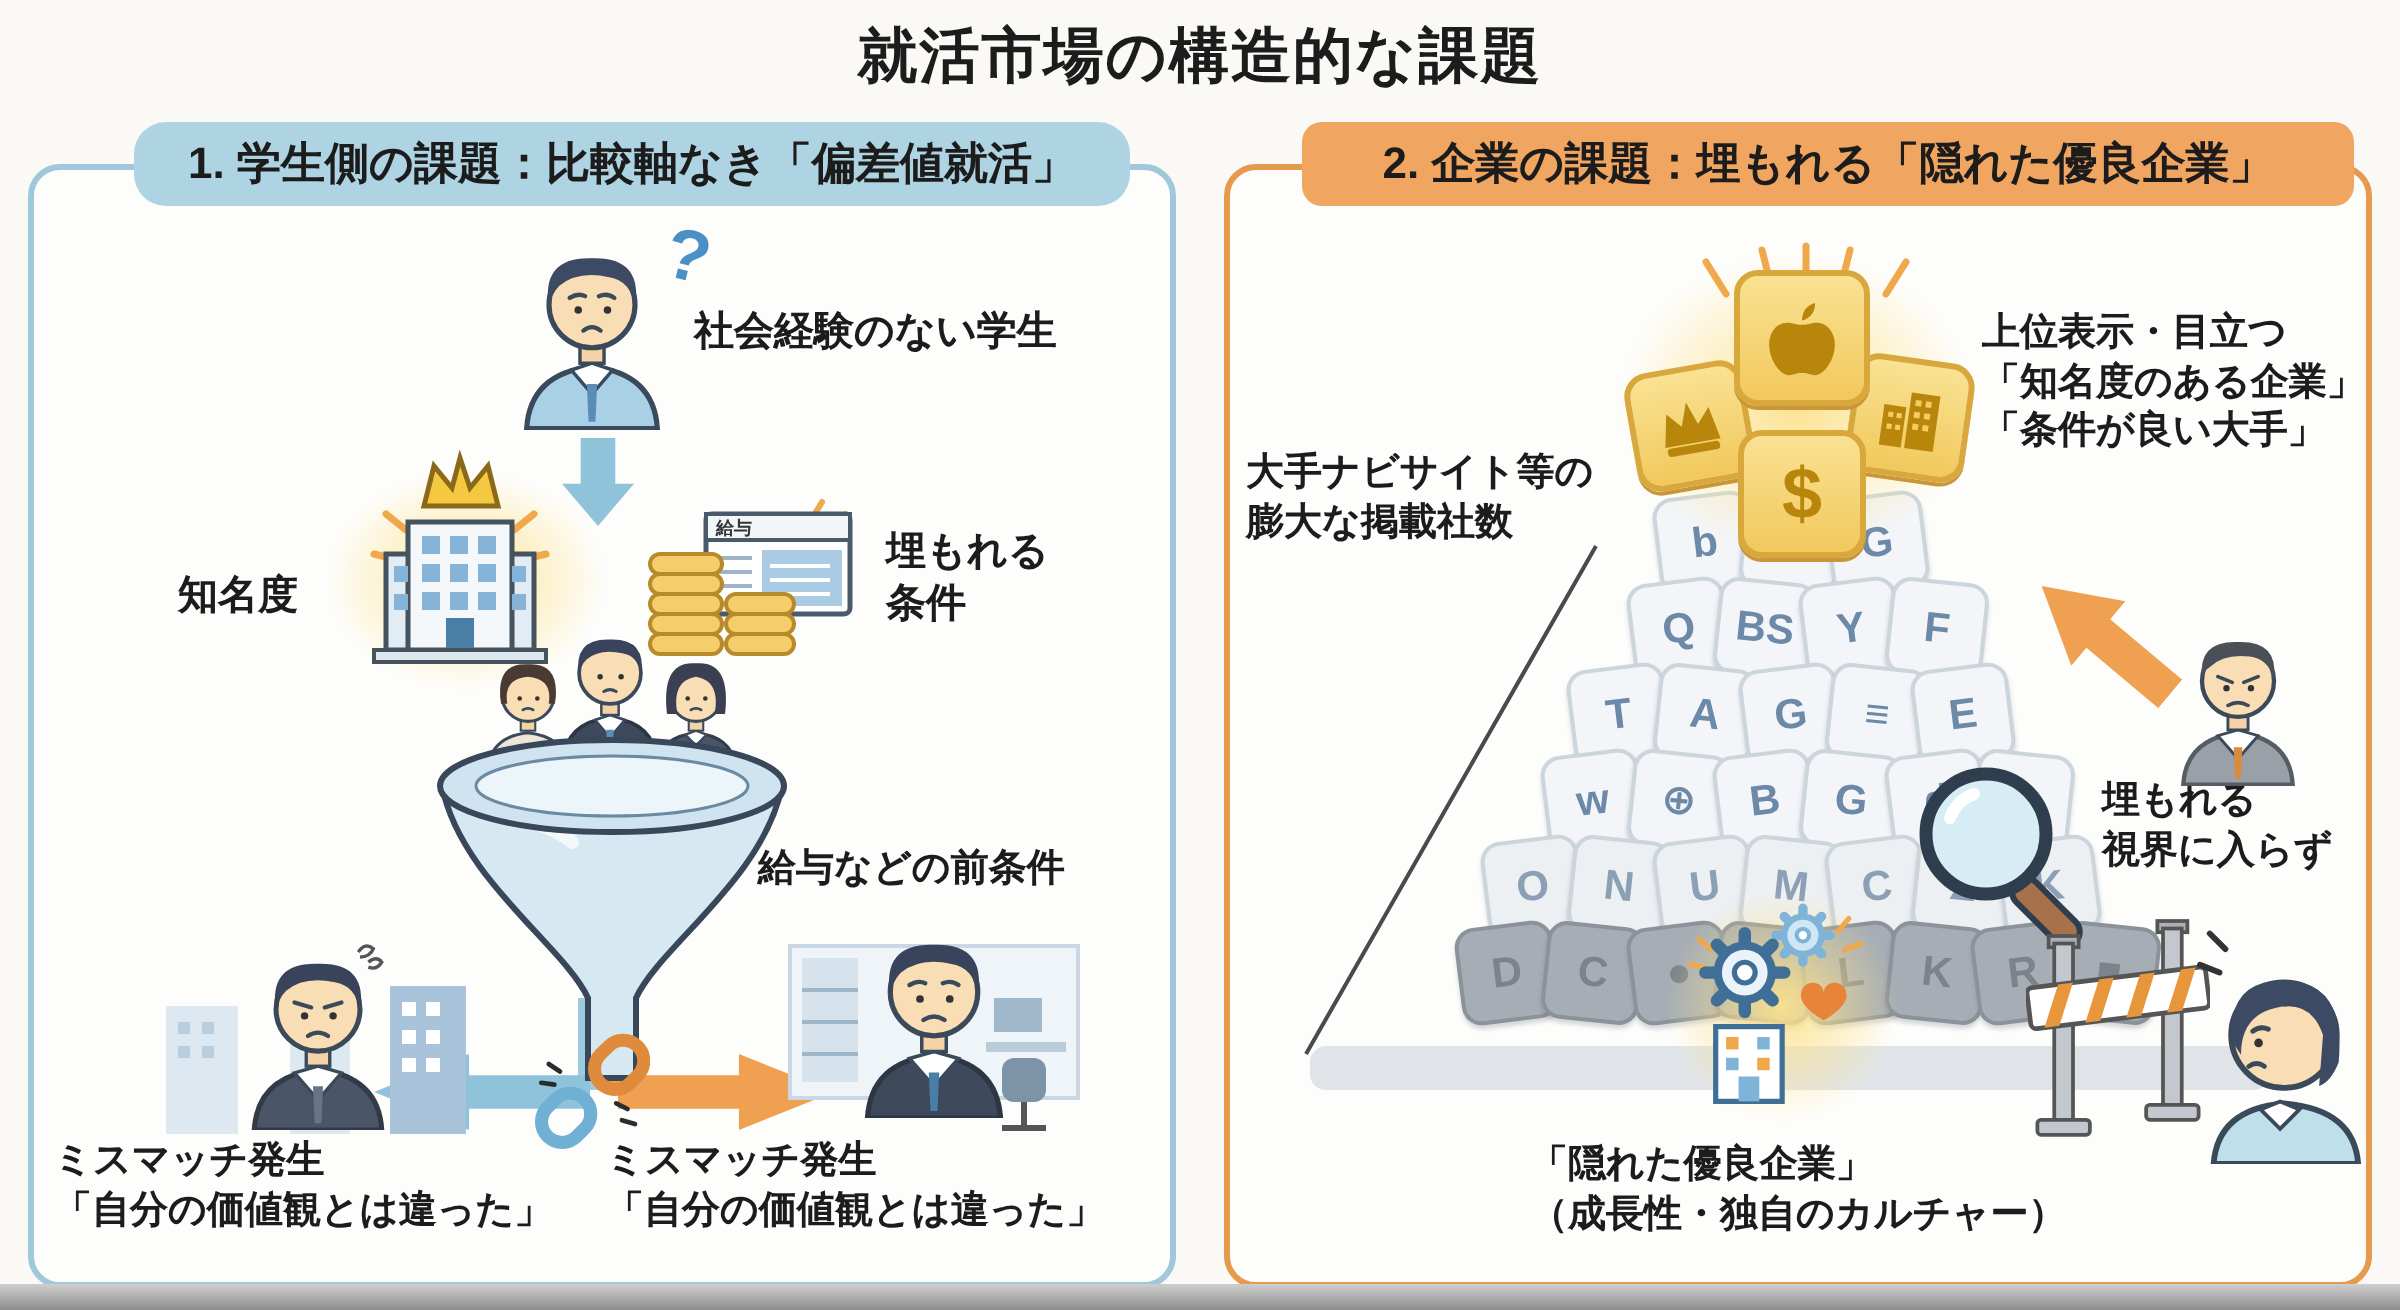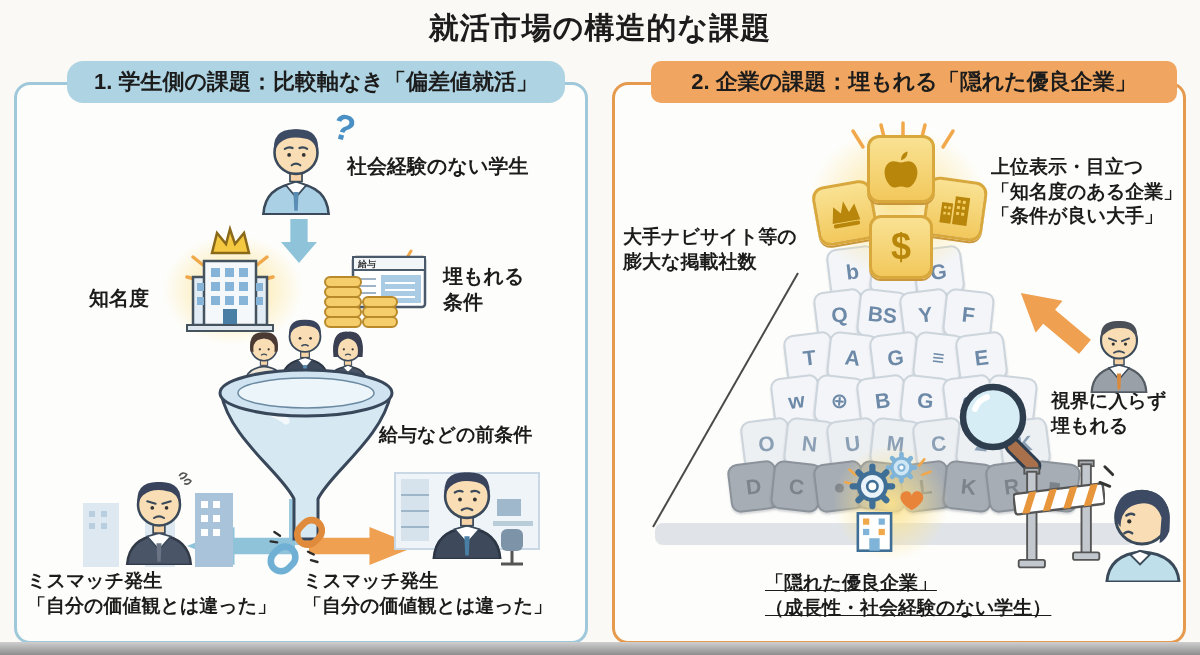--- a/index.html
+++ b/index.html
@@ -408,22 +408,22 @@
         <rect x="43" y="60" width="14" height="14" fill="#f6d3a7" stroke="#3a4a5a" stroke-width="2"></rect>
         <circle cx="50" cy="40" r="25" fill="#f9ddb4" stroke="#3a4a5a" stroke-width="3"></circle>
         <path d="M25 38 Q22 12 50 13 Q78 12 75 38 Q70 24 58 23 Q40 21 31 30 Q26 33 25 38 Z" fill="#4b5058"></path>
         <path d="M36 37 l10 4 M64 37 l-10 4" stroke="#3a4a5a" stroke-width="2.5" stroke-linecap="round"></path>
         <circle cx="42" cy="45" r="2.2" fill="#333"></circle>
           <circle cx="59" cy="45" r="2.2" fill="#333"></circle>
         <path d="M43 57 q7 -4 14 0" stroke="#3a4a5a" stroke-width="2.5" fill="none" stroke-linecap="round"></path>
       </svg>
     </div>
     <div class="lbl s19" style="left:436px;top:304px;width:140px;">
+      <div>埋もれる</div>
       <div>視界に入らず</div>
-      <div>埋もれる</div>
     </div>
 
     <div style="position:absolute;left:334px;top:292px;z-index:6;">
       <svg viewBox="0 0 104 102" width="104" height="102">
         <rect x="67" y="58" width="14" height="42" rx="7" transform="rotate(-45 74 79)" fill="#a9714b" stroke="#2f3e4e" stroke-width="3"></rect>
         <circle cx="44" cy="40" r="30" fill="#d7edf6" stroke="#2f3e4e" stroke-width="6.5"></circle>
         <path d="M26 32 a20 20 0 0 1 12 -12" stroke="#fff" stroke-width="6" fill="none" stroke-linecap="round"></path>
       </svg>
     </div>
 
@@ -501,20 +501,20 @@
         <path d="M10 128 Q12 100 46 97 Q82 100 84 128 Z" fill="#bfe0ea" stroke="#3a4a5a" stroke-width="3"></path>
         <path d="M34 100 L44 110 L54 100 L44 96 Z" fill="#fff" stroke="#3a4a5a" stroke-width="2"></path>
         <circle cx="46" cy="62" r="27" fill="#f9ddb4" stroke="#3a4a5a" stroke-width="3"></circle>
         <path d="M20 66 Q16 34 46 34 Q78 34 74 76 Q70 86 64 88 L66 62 Q60 44 42 48 Q24 52 24 72 Z" fill="#3d4a63"></path>
         <path d="M30 60 q4 -3 8 -1" stroke="#3a4a5a" stroke-width="2.5" fill="none" stroke-linecap="round"></path>
         <circle cx="33" cy="66" r="2.2" fill="#333"></circle>
         <path d="M28 78 q4 -3 8 0" stroke="#3a4a5a" stroke-width="2.5" fill="none" stroke-linecap="round"></path>
       </svg>
     </div>
 
-    <div class="lbl s19" style="left:150px;top:486px;width:280px;text-decoration:underline;">
+    <div class="lbl s19" style="left:150px;top:486px;width:280px;">
       <div>「隠れた優良企業」</div>
-      <div>（成長性・社会経験のない学生）</div>
+      <div>（成長性・独自のカルチャー）</div>
     </div>
   </div>
 
   <div class="video-bar"></div>
 </div>
 
 </body></html>

